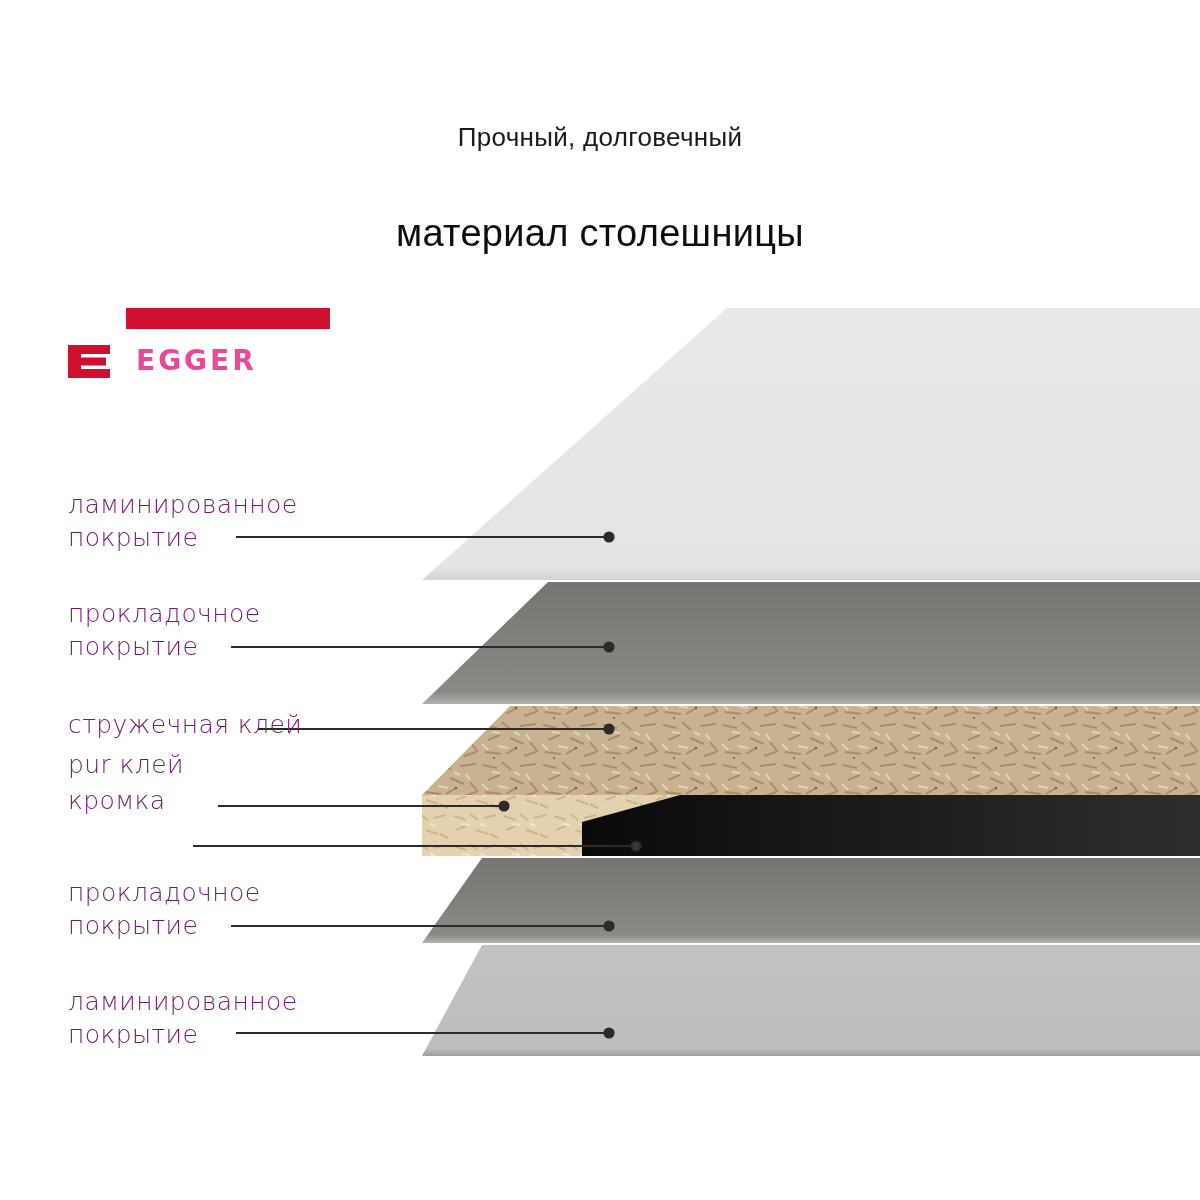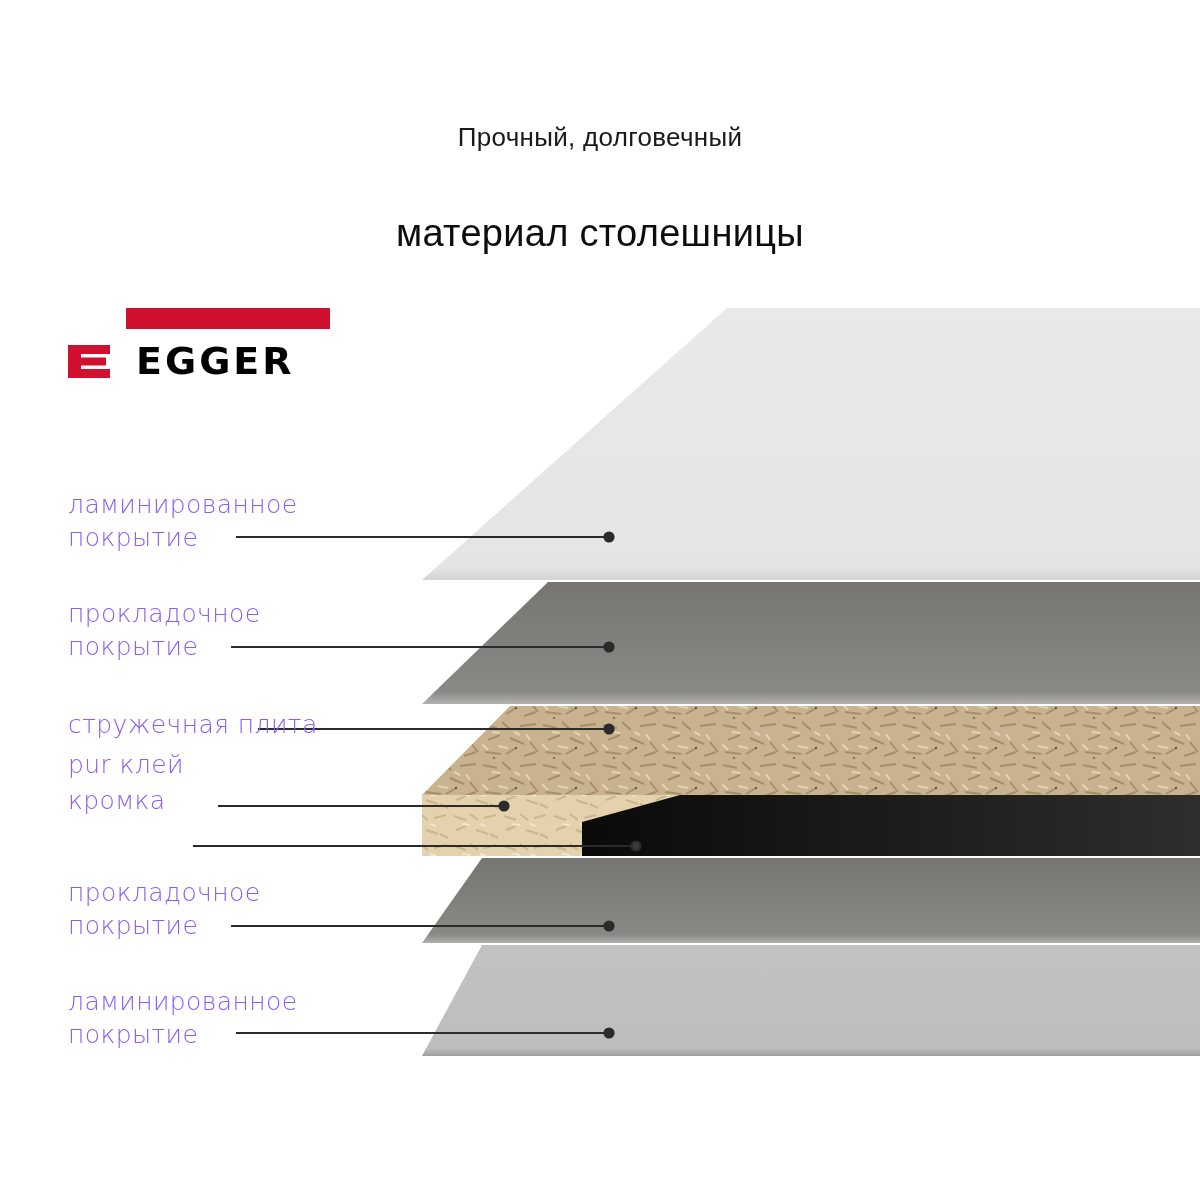--- a/index.html
+++ b/index.html
@@ -4,24 +4,24 @@
 <style>
   html, body { margin:0; padding:0; background:#ffffff; }
   body { width:1200px; height:1200px; position:relative; overflow:hidden;
          font-family:"Liberation Sans", "DejaVu Sans", sans-serif; }
   .title { position:absolute; left:0; width:1200px; text-align:center; color:#111; }
   .title.l1 { top:122px; font-size:26px; font-weight:300; color:#1a1a1a; letter-spacing:0.3px; }
   .title.l2 { top:170px; font-size:38px; font-weight:500; color:#0d0d0d; letter-spacing:0.3px;margin-top:42px; }
   .logo { position:absolute; left:68px; top:308px; width:264px; height:70px; }
   .logo .bar { position:absolute; left:58px; top:0; width:204px; height:21px; }
   .logo .e-mark { position:absolute; left:0; top:37px; width:42px; height:33px; }
-  .logo .word { position:absolute; left:68px; top:33px; font-size:38px; font-weight:700;
-                letter-spacing:3px; font-family:"DejaVu Sans", sans-serif; line-height:40px; color:#000000; }
+  .logo .word { position:absolute; left:68px; top:33px; font-size:28px; font-weight:700;
+                letter-spacing:3px; font-family:"DejaVu Sans", sans-serif; line-height:40px; color:#ec4899; }
   svg.layers { position:absolute; left:0; top:0; }
-  .label { position:absolute; left:68px; font-size:25px; line-height:33px; color:#8b5cf6;
+  .label { position:absolute; left:68px; font-size:25px; line-height:33px; color:#701a75;
            letter-spacing:0.4px; font-family:"DejaVu Sans", sans-serif; font-weight:300; }
 </style>
 </head>
 <body>
 
 <div class="title l1">Прочный, долговечный</div>
 <div class="title l2">материал столешницы</div>
 
 <div class="logo">
   <div class="bar" style="background:#d0102f"></div>
@@ -100,21 +100,21 @@
 
 <div class="label" style="top:488px">
   <div>ламинированное</div>
   <div>покрытие</div>
 </div>
 <div class="label" style="top:597px">
   <div>прокладочное</div>
   <div>покрытие</div>
 </div>
 <div class="label" style="top:708px">
-  <div>стружечная плита</div>
+  <div>стружечная клей</div>
 </div>
 <div class="label" style="top:748px">
   <div>pur клей</div>
 </div>
 <div class="label" style="top:784px">
   <div>кромка</div>
 </div>
 <div class="label" style="top:876px">
   <div>прокладочное</div>
   <div>покрытие</div>

